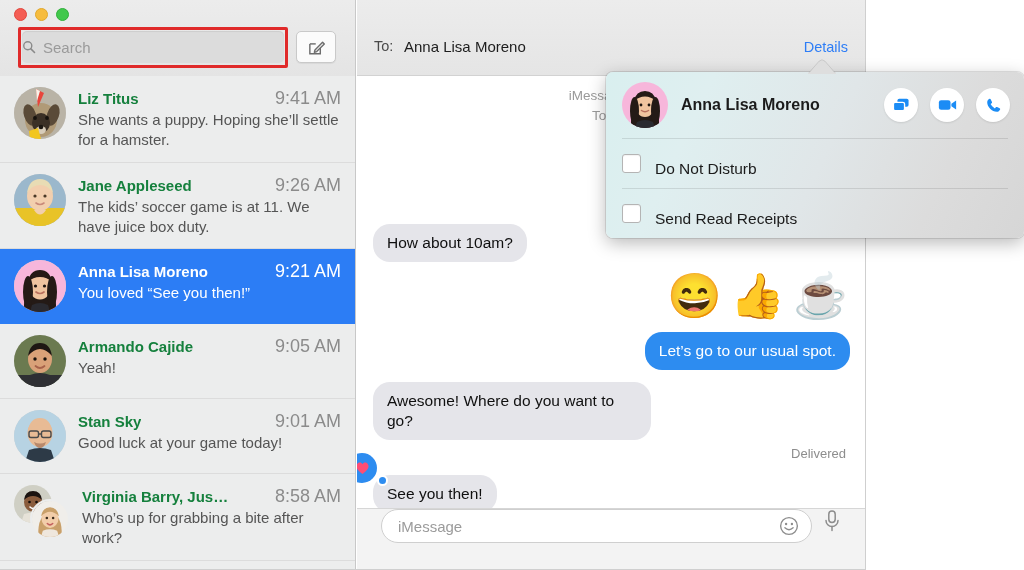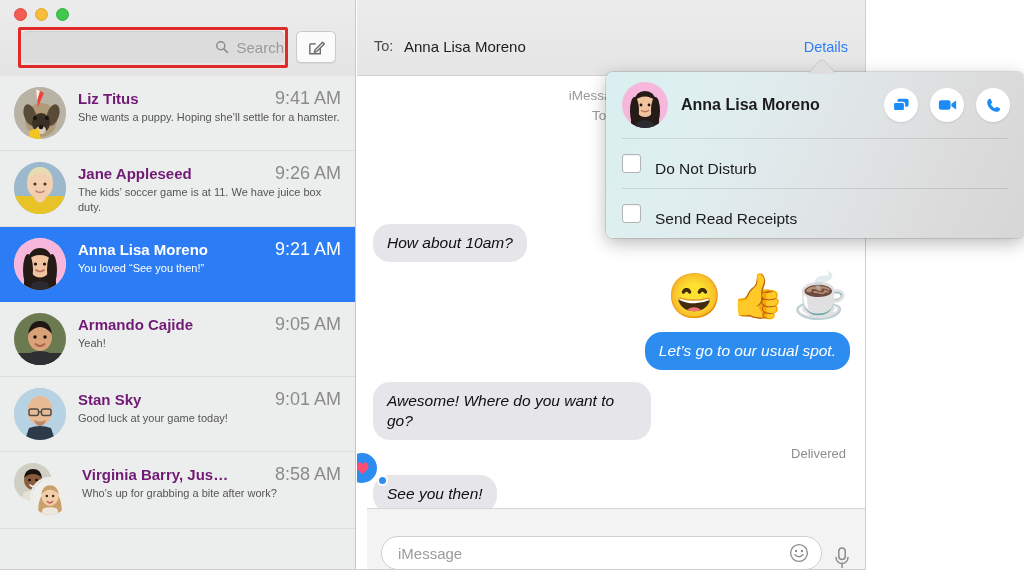--- a/index.html
+++ b/index.html
@@ -44,21 +44,21 @@
   .tl.green  { background: #41c84c; border: 1px solid #2fb03a; }
 
   .search-wrap {
     position: absolute; left: 22px; top: 31px;
     width: 262px; height: 32px;
   }
   .search-field {
     width: 100%; height: 100%;
     background: #dcdcdc;
     border-radius: 5px;
-    display: flex; align-items: center; justify-content: flex-end;
+    display: flex; align-items: center; justify-content: flex-start;
     gap: 7px;
     box-shadow: inset 0 1px 1px rgba(0,0,0,.07);
   }
   .search-icon { width: 14px; height: 14px; display: block; }
   .search-ph { color: #9a9a9a; font-size: 15px; }
 
   .redbox {
     position: absolute; left: 18px; top: 27px;
     width: 270px; height: 41px;
     border: 3px solid #e02a2a;
@@ -106,26 +106,26 @@
   }
   .avatar-group .a2 {
     position: absolute; left: 16px; top: 14px;
     width: 40px; height: 40px; border-radius: 50%; overflow: hidden;
     border: 2px solid #eceded;
   }
 
   .conv-body { flex: 1 1 auto; min-width: 0; padding-top: 1px; }
   .conv-top { display: flex; align-items: baseline; justify-content: space-between; gap: 8px; }
   .conv-name {
-    font-size: 15px; font-weight: bold; color: #701a75;
+    font-size: 15px; font-weight: bold; color: #15803d;
     white-space: nowrap; overflow: hidden; text-overflow: ellipsis;
   }
   .conv-time { font-size: 18px; color: #8b8b8b; white-space: nowrap; }
   .conv-prev {
-    font-size: 11px; color: #555555; line-height: 1.35;
+    font-size: 15px; color: #555555; line-height: 1.35;
     margin-top: 1px;
   }
   .conv.selected .conv-name,
   .conv.selected .conv-time,
   .conv.selected .conv-prev { color: #ffffff; }
 
   
   .chat {
     position: absolute; left: 357px; top: 0;
     width: 509px; height: 570px;
@@ -147,21 +147,21 @@
     position: absolute; top: 76px; left: 0; right: 0; bottom: 62px;
     overflow: hidden;
     padding: 8px 16px 0 16px;
   }
 
   .convo-meta {
     text-align: center; color: #9a9a9a; font-size: 13.5px;
     line-height: 1.45; margin-top: 2px; margin-bottom: 8px;
   }
 
-  .row { display: flex; margin-bottom: 12px; font-style: italic; }
+  .row { display: flex; margin-bottom: 12px; }
   .row.out { justify-content: flex-end; }
   .row.in  { justify-content: flex-start; }
 
   .bubble {
     position: relative;
     max-width: 300px;
     padding: 9px 14px;
     border-radius: 17px;
     font-size: 15.5px;
     line-height: 1.3;
@@ -212,24 +212,23 @@
     width: 7px; height: 7px; border-radius: 50%;
     background: #2d8cf0; box-shadow: 0 0 0 2px #ffffff;
   }
 
   
   .input-bar {
     position: absolute; left: 0; right: 0; bottom: 0;
     height: 62px;
     background: #f3f3f3;
     border-top: 1px solid #d6d6d6;
-    display: flex; align-items: flex-end;
-    padding: 0 14px;
+    display: flex; align-items: flex-start;
+    padding: 0 24px;
     gap: 10px;
-    margin-left: 10px;
   }
   .imessage-field {
     flex: 1 1 auto; height: 34px;
     background: #ffffff;
     border: 1px solid #cfcfcf;
     border-radius: 17px;
     display: flex; align-items: center;
     padding: 0 12px 0 16px;
   }
   .imessage-ph { flex: 1 1 auto; font-size: 15px; color: #9b9b9b; }

